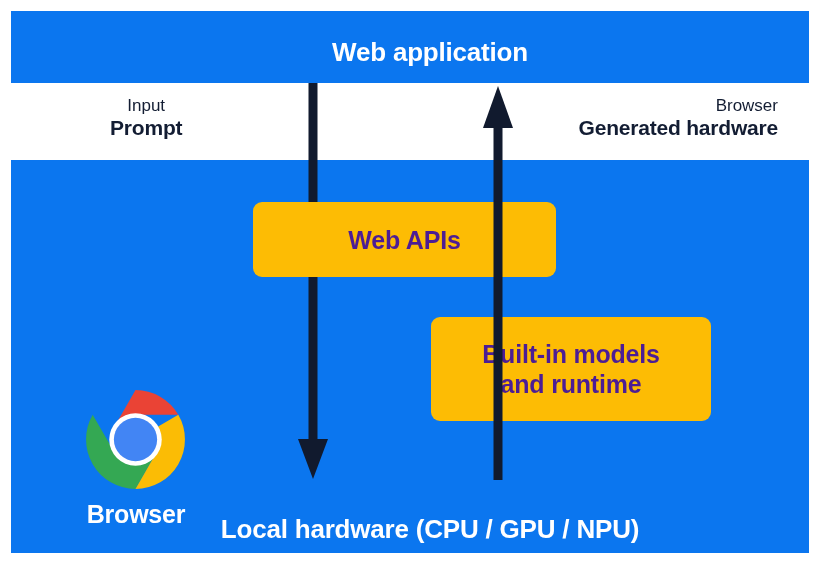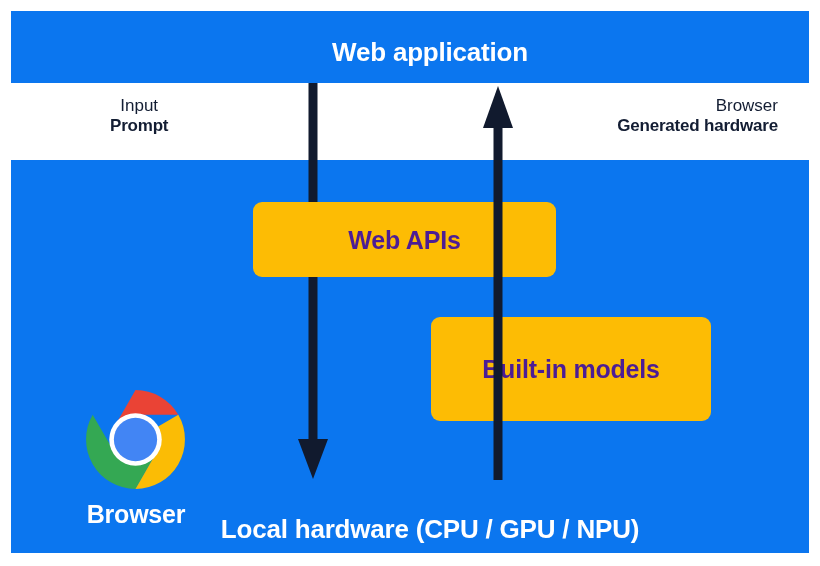--- a/index.html
+++ b/index.html
@@ -66,21 +66,21 @@
   #flow-label-input  { left: 110px; top: 96px;  text-align: center;  }
   #flow-label-output { right: 42px; top: 96px;  text-align: right; }
 
   .flow-kicker {
     display: block;
     font-size: 17px;
     font-weight: normal;
   }
   .flow-value {
     display: block;
-    font-size: 17px;
+    font-size: 21px;
     font-weight: bold;
     letter-spacing: -0.2px;
   }
 
   
   #browser-mark {
     position: absolute;
     left: 73px;
     top: 228px;
     width: 103px;
@@ -178,20 +178,21 @@
     <polygon points="15,0 0,42 30,42" fill="#111a2e"></polygon>
   </svg>
 
   <div class="amber-box" id="box-web-apis">
     <span>Web APIs</span>
   </div>
 
   <div class="amber-box" id="box-built-in-models">
     <div>
       <span>Built-in models</span>
+      <span>and runtime</span>
     </div>
   </div>
 
   <div class="band" id="band-local-hardware">
     <div class="band-title" id="local-hardware-title">Local hardware (CPU / GPU / NPU)</div>
   </div>
 
 </div>
 
 </body></html>

